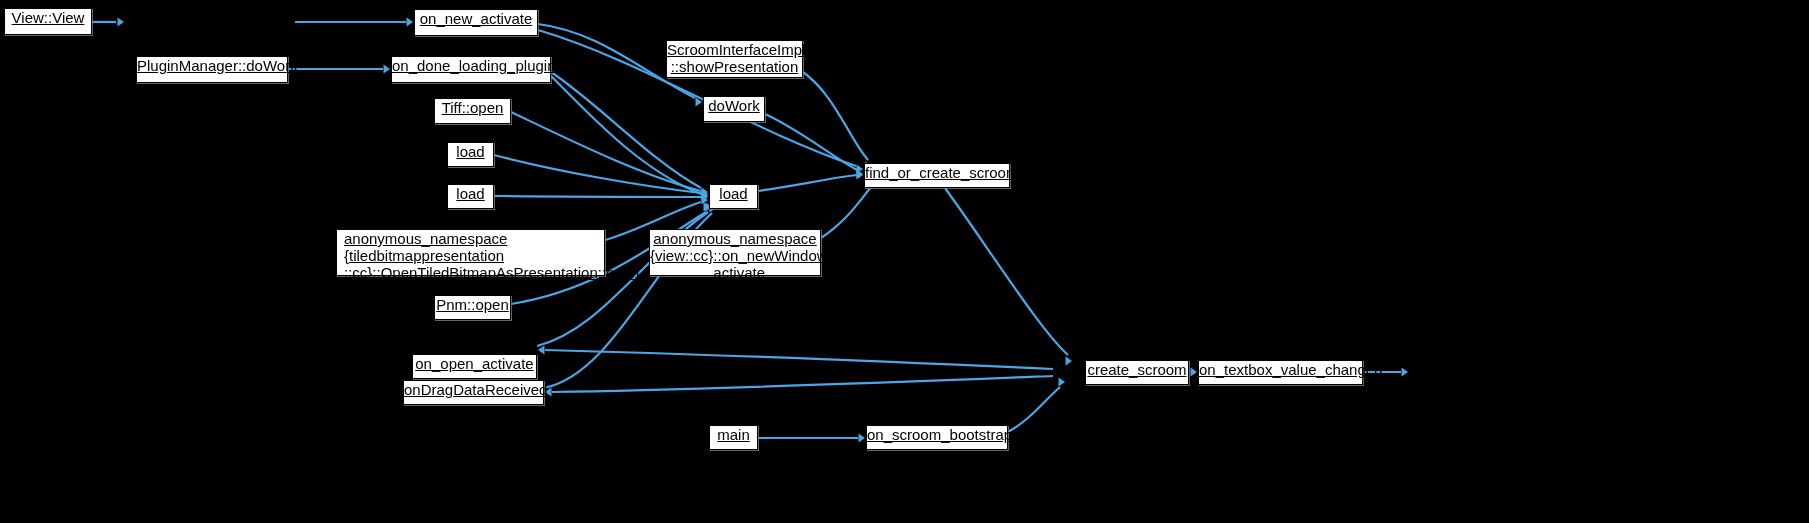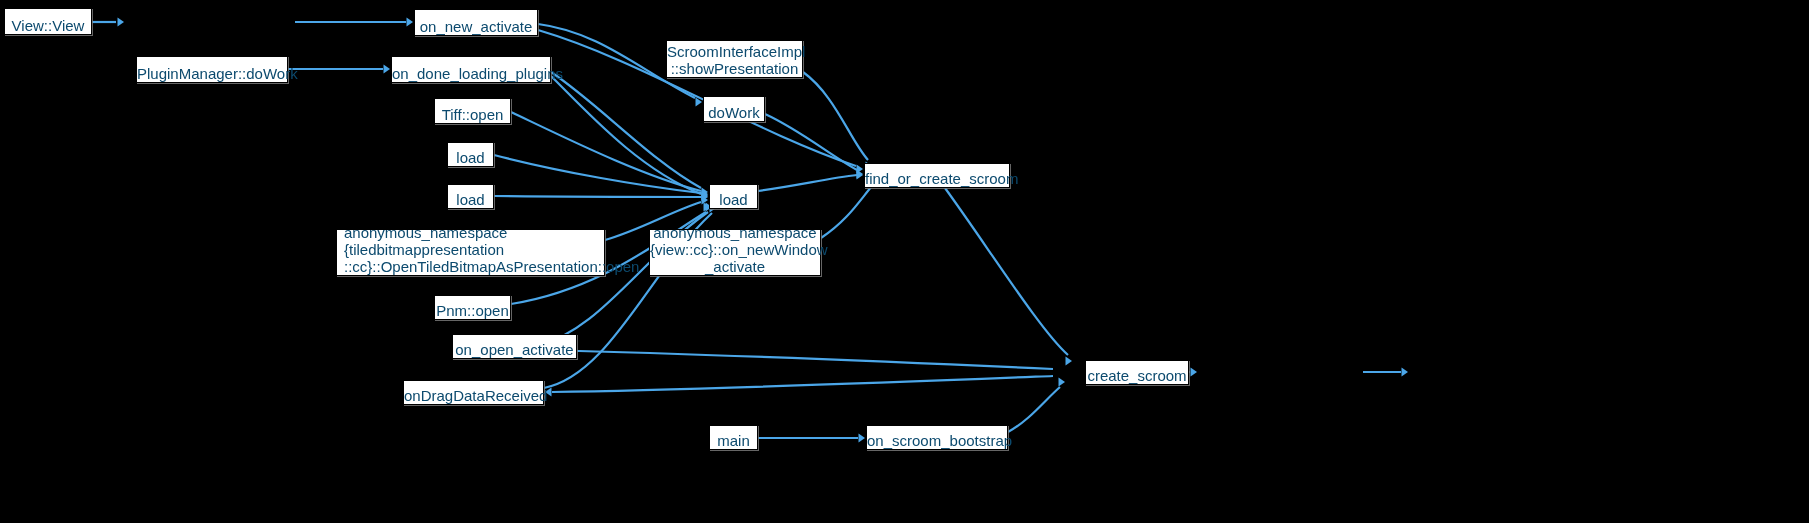--- a/index.html
+++ b/index.html
@@ -17,31 +17,32 @@
     left:0; top:0;
     width:1809px;
     height:523px;
     pointer-events:none;
   }
   .node{
     position:absolute;
     box-sizing:border-box;
     background:#ffffff;
     border:1px solid #000000;
-    color:#0c4a6e;
+    color:#000000;
     display:flex;
-    align-items:flex-end;
+    align-items:flex-start;
     justify-content:center;
     text-align:center;
     font-size:15px;
     line-height:17px;
     white-space:pre;
     letter-spacing:0px;
     z-index:5;
     box-shadow:1px 1px 0 rgba(120,120,120,0.85);
+    text-decoration:underline;
   }
   .node.highlight{
     background:#a8a8a8;
     border:1px solid #000000;
   }
   .node.leftalign{
     justify-content:flex-start;
     text-align:left;
     padding-left:7px;
   }
@@ -118,18 +119,19 @@
     <div class="node" style="left: 864px; top: 163px; width: 146px; height: 25px;"><span class="node-label">find_or_create_scroom</span></div>
     <div class="node" style="left: 447px; top: 184px; width: 47px; height: 25px;"><span class="node-label">load</span></div>
     <div class="node" style="left: 709px; top: 184px; width: 49px; height: 25px;"><span class="node-label">load</span></div>
     <div class="node leftalign" style="left: 336px; top: 229px; width: 269px; height: 47px;"><span class="node-label">anonymous_namespace
 {tiledbitmappresentation
 ::cc}::OpenTiledBitmapAsPresentation::open</span></div>
     <div class="node" style="left: 649px; top: 229px; width: 172px; height: 47px;"><span class="node-label">anonymous_namespace
 {view::cc}::on_newWindow
 _activate</span></div>
     <div class="node" style="left: 434px; top: 295px; width: 77px; height: 25px;"><span class="node-label">Pnm::open</span></div>
-    <div class="node" style="left: 412px; top: 334px; width: 125px; height: 25px; margin-left: 40px;"><span class="node-label">on_open_activate</span></div>
+    <div class="node" style="left: 412px; top: 354px; width: 125px; height: 25px;"><span class="node-label">on_open_activate</span></div>
     <div class="node" style="left: 1053px; top: 360px; width: 104px; height: 25px; margin-left: 32px;"><span class="node-label">create_scroom</span></div>
+    <div class="node" style="left: 1198px; top: 360px; width: 165px; height: 25px;"><span class="node-label">on_textbox_value_changed</span></div>
     <div class="node" style="left: 403px; top: 380px; width: 141px; height: 25px;"><span class="node-label">onDragDataReceived</span></div>
     <div class="node" style="left: 709px; top: 425px; width: 49px; height: 25px;"><span class="node-label">main</span></div>
     <div class="node" style="left: 866px; top: 425px; width: 142px; height: 25px;"><span class="node-label">on_scroom_bootstrap</span></div>
   </div>
 
 </body></html>

